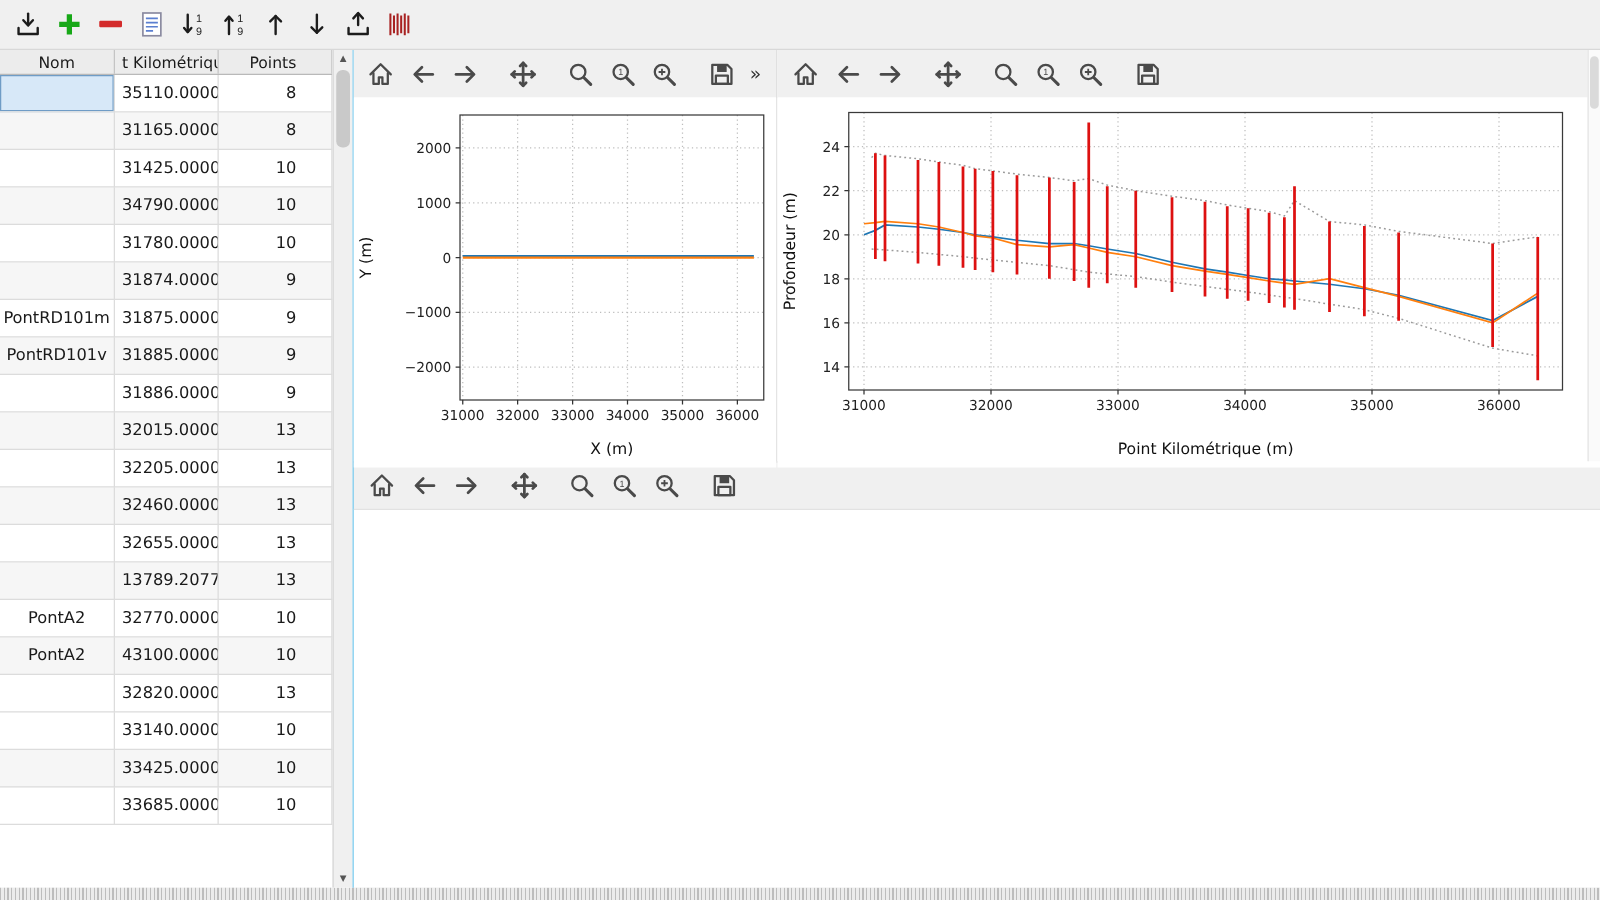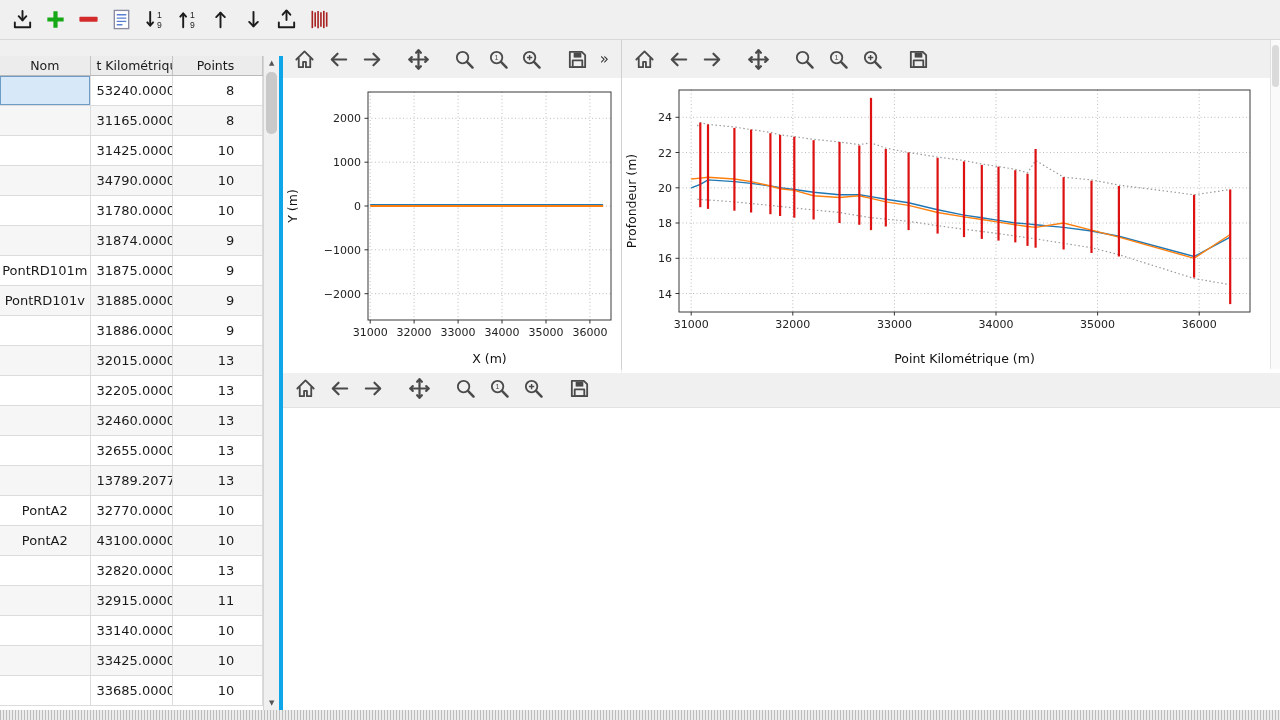--- a/index.html
+++ b/index.html
@@ -20,21 +20,21 @@
   .k  { stroke:#1c1c1c; stroke-width:2;   fill:none; stroke-linecap:round; stroke-linejoin:round; }
   .m  { stroke:#4a4a4a; stroke-width:1.9; fill:none; stroke-linecap:round; stroke-linejoin:round; }
   .m2 { stroke:#4a4a4a; stroke-width:2.3; fill:none; stroke-linecap:round; stroke-linejoin:round; }
   .tkt { font-size:9px;  fill:#1c1c1c; text-anchor:middle; }
   .zt  { font-size:7.5px; fill:#4a4a4a; text-anchor:middle; }
 
   
   .main { display:flex; height:670px; }
 
   
-  .table-panel { width:283px; background:#fff; border-right:4px solid #0ea5e9; display:flex;margin-top:16px; }
+  .table-panel { width:283px; background:#fff; border-right:1px solid #0ea5e9; display:flex; }
   .table-wrap { width:267px; overflow:hidden; }
   .thead { display:flex; height:20px; background:#ececec; border-bottom:1px solid #b9b9b9; }
   .hcell { font-size:12.5px; display:flex; align-items:center; justify-content:center; border-right:1px solid #c4c4c4; overflow:hidden; white-space:nowrap; }
   .trow { display:flex; height:30px; background:#fff; }
   .trow.alt { background:#f6f6f6;justify-content:flex-end; }
   .cell { border-right:1px solid #dcdcdc; border-bottom:1px solid #dcdcdc; display:flex; align-items:center; overflow:hidden; white-space:nowrap; font-size:13px; }
   .c-nom    { width:92px; justify-content:center; }
   .c-pk     { width:84px; justify-content:flex-start; padding-left:6px; }
   .c-points { width:91px; justify-content:flex-end; padding-right:28px; }
   .cell.selected { background:#d7e8f8; box-shadow:inset 0 0 0 1px #6f9cc6; }
@@ -176,21 +176,21 @@
   <div class="table-panel">
     <div class="table-wrap">
       <div class="thead" id="thead">
           <div class="hcell c-nom">Nom</div>
           <div class="hcell c-pk">t Kilométrique</div>
           <div class="hcell c-points">Points</div>
         </div>
       <div id="tbody">
           <div class="trow">
             <div class="cell c-nom selected"></div>
-            <div class="cell c-pk">53240.0000</div>
+            <div class="cell c-pk">35110.0000</div>
             <div class="cell c-points">8</div>
           </div>
           <div class="trow alt">
             <div class="cell c-nom"></div>
             <div class="cell c-pk">31165.0000</div>
             <div class="cell c-points">8</div>
           </div>
           <div class="trow">
             <div class="cell c-nom"></div>
             <div class="cell c-pk">31425.0000</div>
@@ -258,25 +258,20 @@
           </div>
           <div class="trow alt">
             <div class="cell c-nom">PontA2</div>
             <div class="cell c-pk">43100.0000</div>
             <div class="cell c-points">10</div>
           </div>
           <div class="trow">
             <div class="cell c-nom"></div>
             <div class="cell c-pk">32820.0000</div>
             <div class="cell c-points">13</div>
-          </div>
-          <div class="trow alt">
-            <div class="cell c-nom"></div>
-            <div class="cell c-pk">32915.0000</div>
-            <div class="cell c-points">11</div>
           </div>
           <div class="trow">
             <div class="cell c-nom"></div>
             <div class="cell c-pk">33140.0000</div>
             <div class="cell c-points">10</div>
           </div>
           <div class="trow alt">
             <div class="cell c-nom"></div>
             <div class="cell c-pk">33425.0000</div>
             <div class="cell c-points">10</div>

